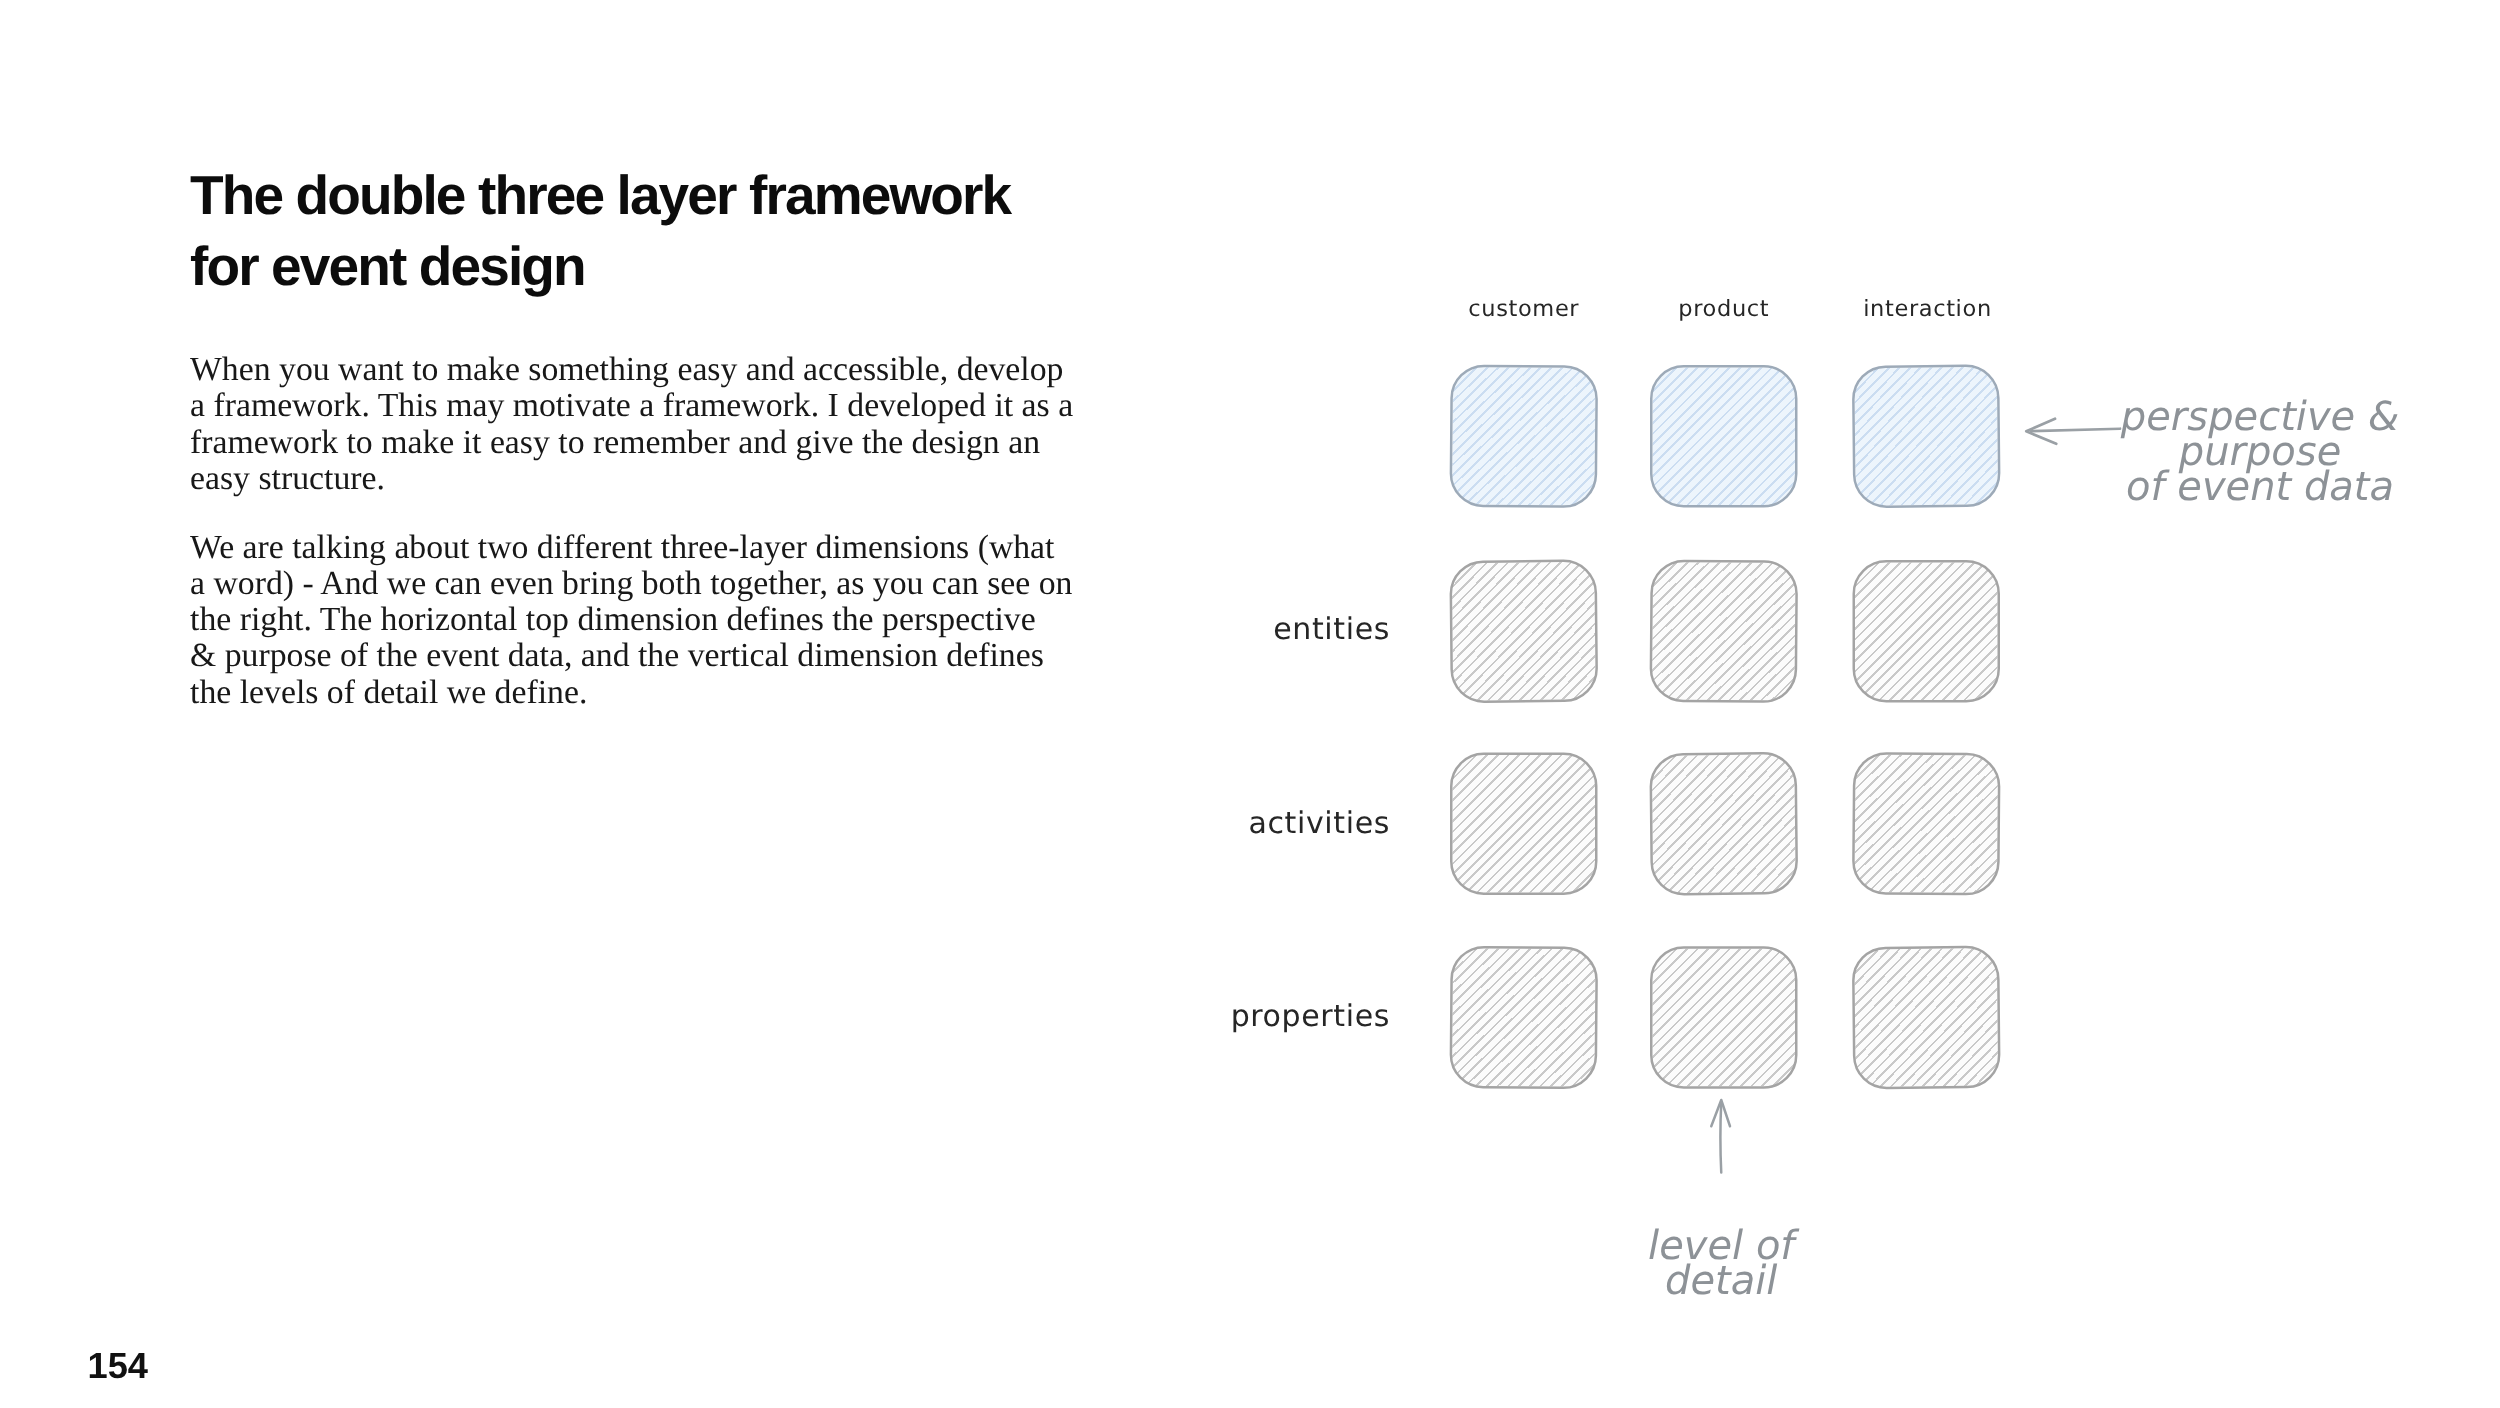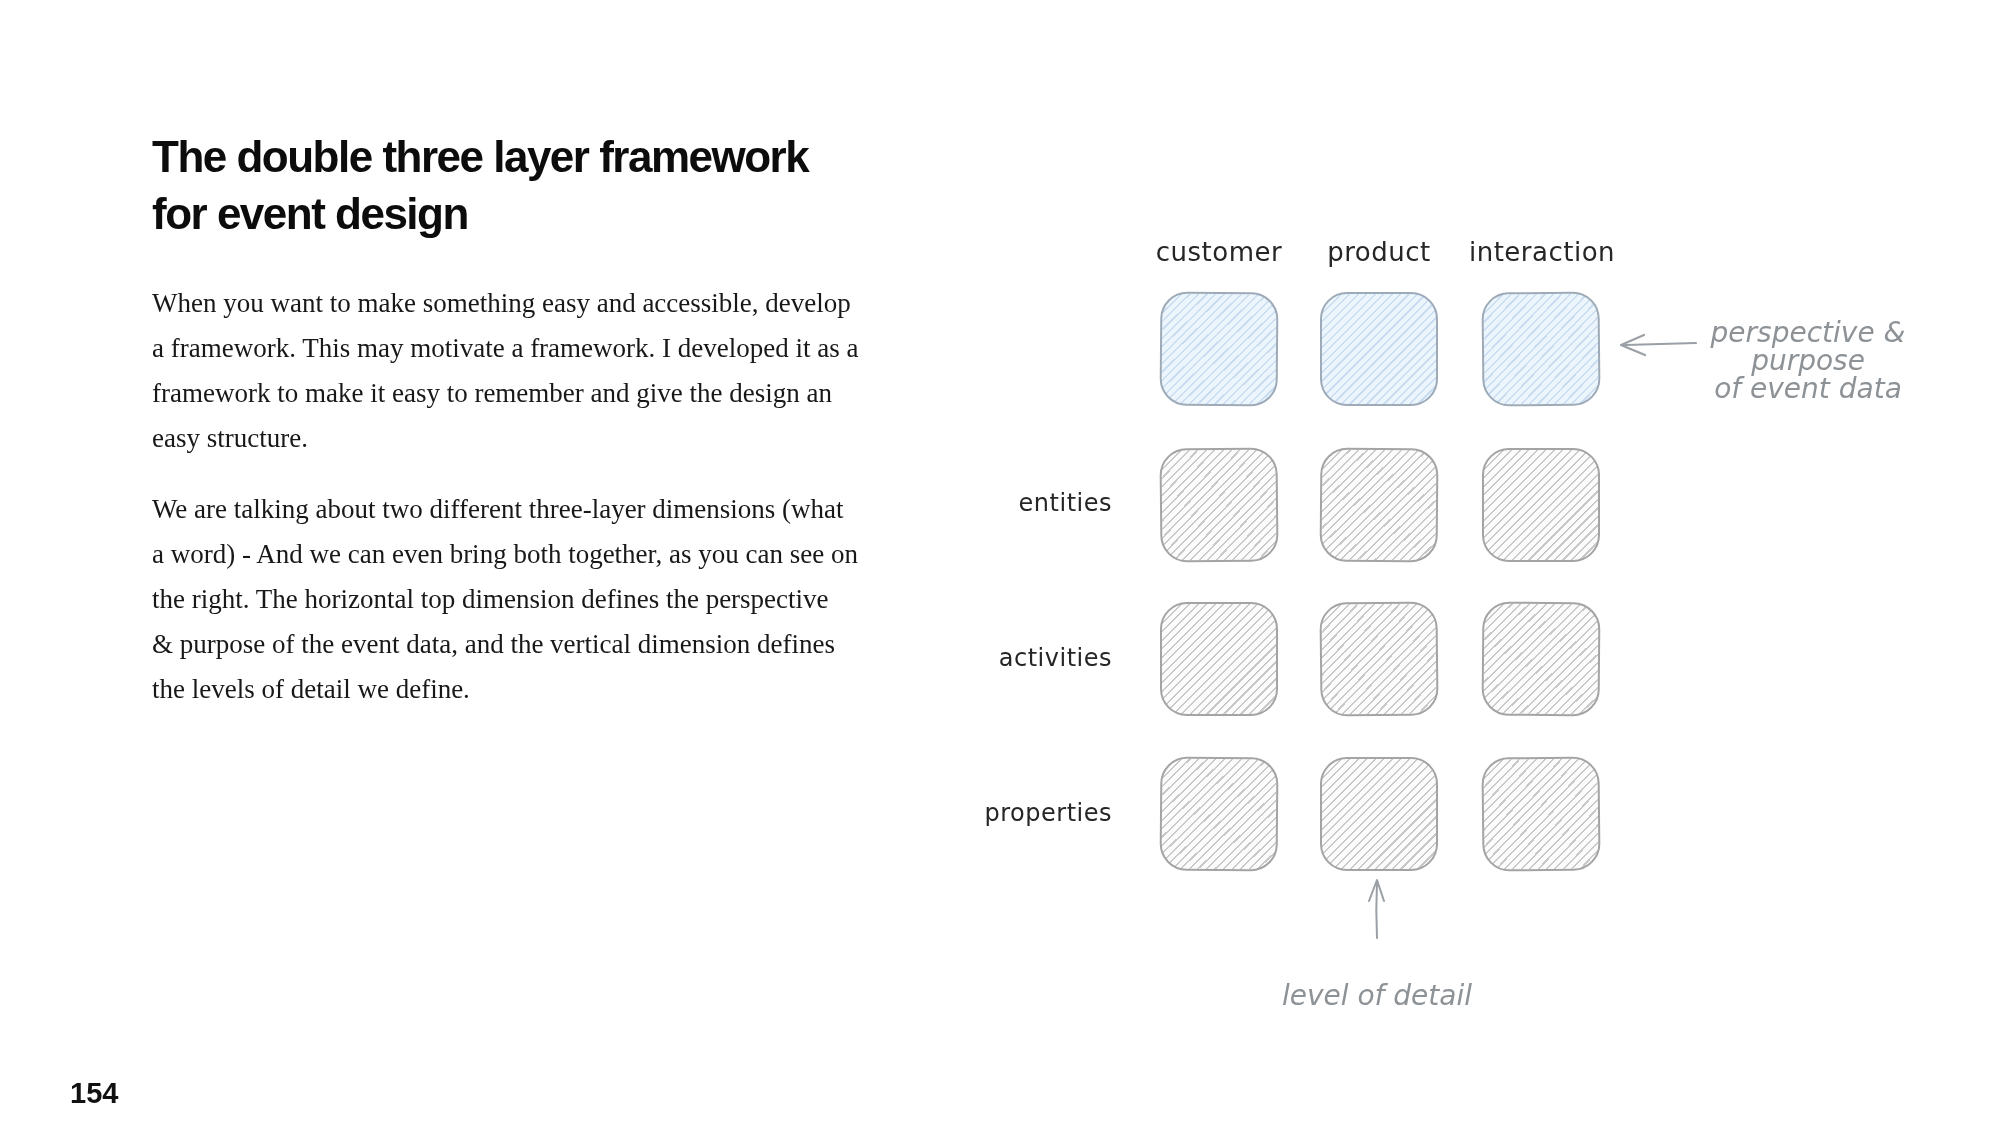--- a/index.html
+++ b/index.html
@@ -24,21 +24,21 @@
     letter-spacing: -1.5px;
     color: #0c0c0c;
     white-space: pre-line;
   }
   .body-copy {
     position: absolute;
     left: 152px; top: 281px;
     width: 740px;
     font-family: "Liberation Serif", serif;
     font-size: 27px;
-    line-height: 45px;
+    line-height: 29px;
     color: #181818;
   }
   .body-copy p {
     white-space: pre-line;
     margin-bottom: 26px;
   }
   .page-number {
     position: absolute;
     left: 70px; top: 1077px;
     font-family: "Liberation Sans", sans-serif;
@@ -51,21 +51,21 @@
   .diagram { position: absolute; inset: 0; }
 
   .hand {
     font-family: "DejaVu Sans", sans-serif;
     color: #262626;
   }
   .col-label {
     position: absolute;
     top: 237px;
     transform: translateX(-50%);
-    font-size: 26px;
+    font-size: 18px;
     letter-spacing: 0.5px;
   }
   .col-label.c1 { left: 1219px; }
   .col-label.c2 { left: 1379px; text-align: center; }
   .col-label.c3 { left: 1542px; }
 
   .row-label {
     position: absolute;
     left: 952px; width: 160px;
     text-align: right;
@@ -101,21 +101,21 @@
   .br3 { top: 602px; }
   .br4 { top: 757px; }
   
   .br1.bc1, .br2.bc2, .br3.bc3, .br4.bc1 { transform: rotate(0.5deg); }
   .br1.bc3, .br2.bc1, .br3.bc2, .br4.bc3 { transform: rotate(-0.6deg); }
 
   .annotation {
     position: absolute;
     font-family: "DejaVu Sans", sans-serif;
     font-style: italic;
-    font-size: 28px;
+    font-size: 32px;
     line-height: 28px;
     color: #8d9297;
     text-align: center;
     white-space: pre-line;
   }
   .annotation.top { left: 1688px; top: 319px; width: 240px; }
   .annotation.bottom { left: 1277px; top: 982px; width: 200px; }
 
   .arrow-svg { position: absolute; }
   .arrow-left { left: 1608px; top: 330px; }

